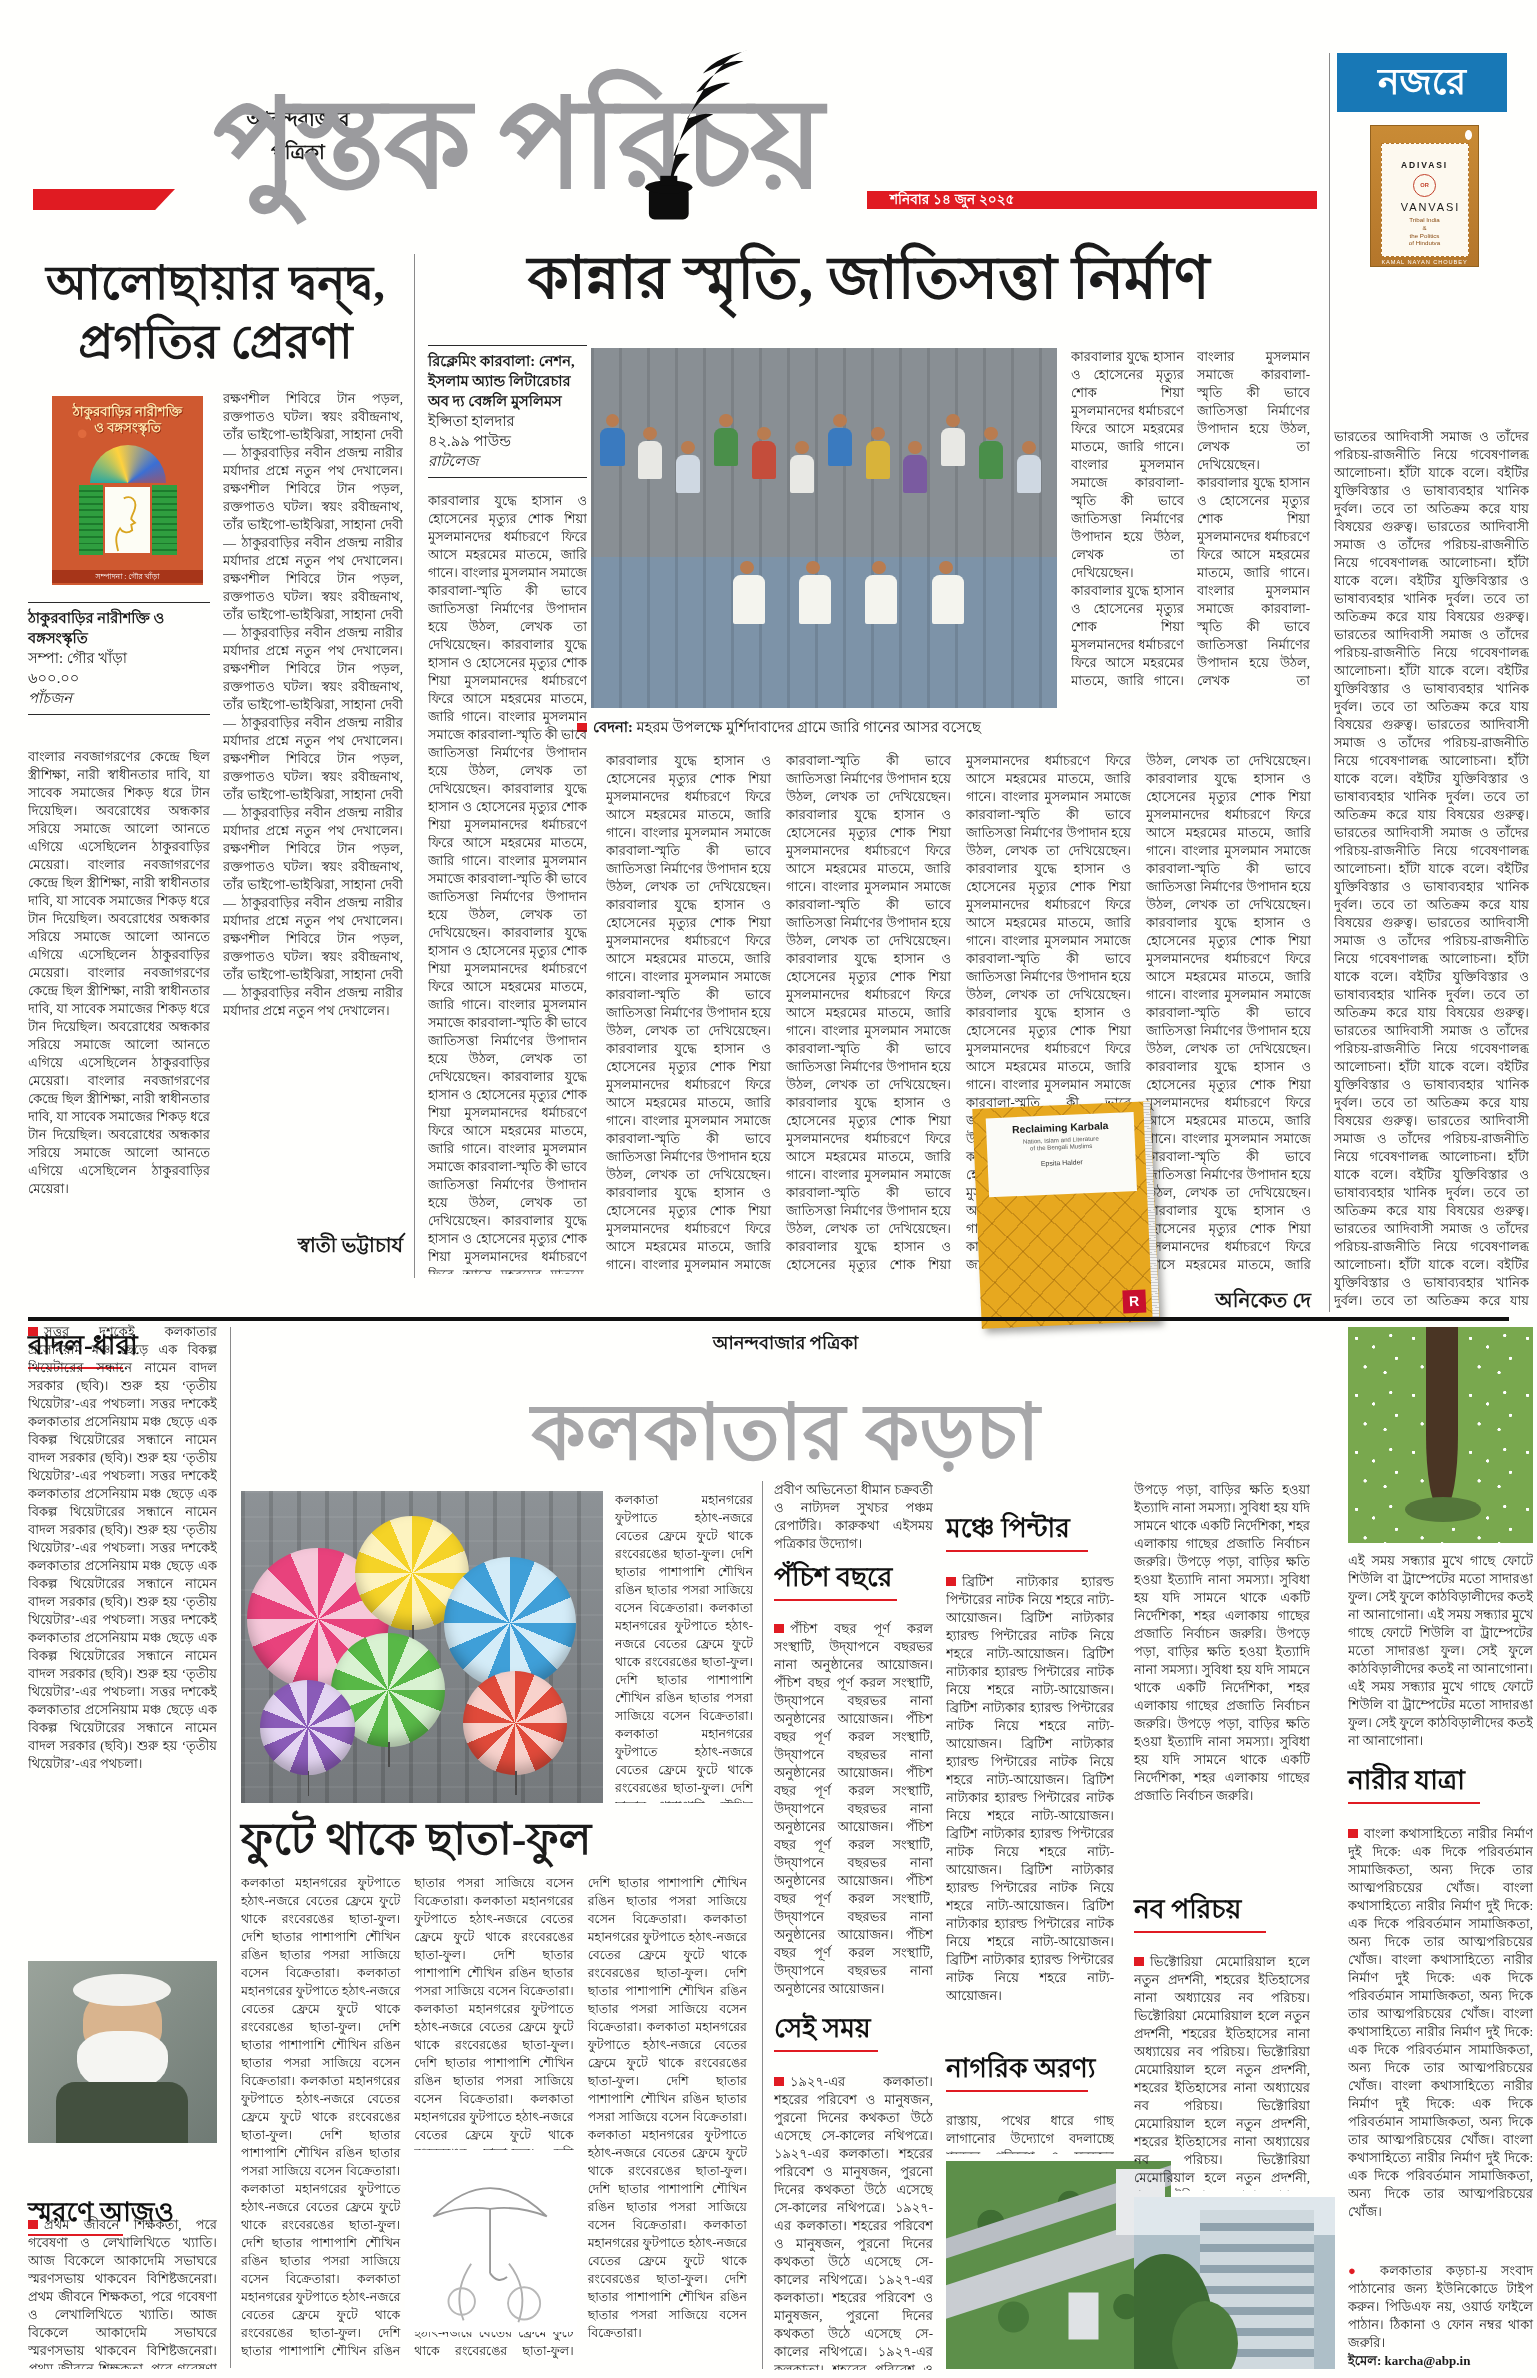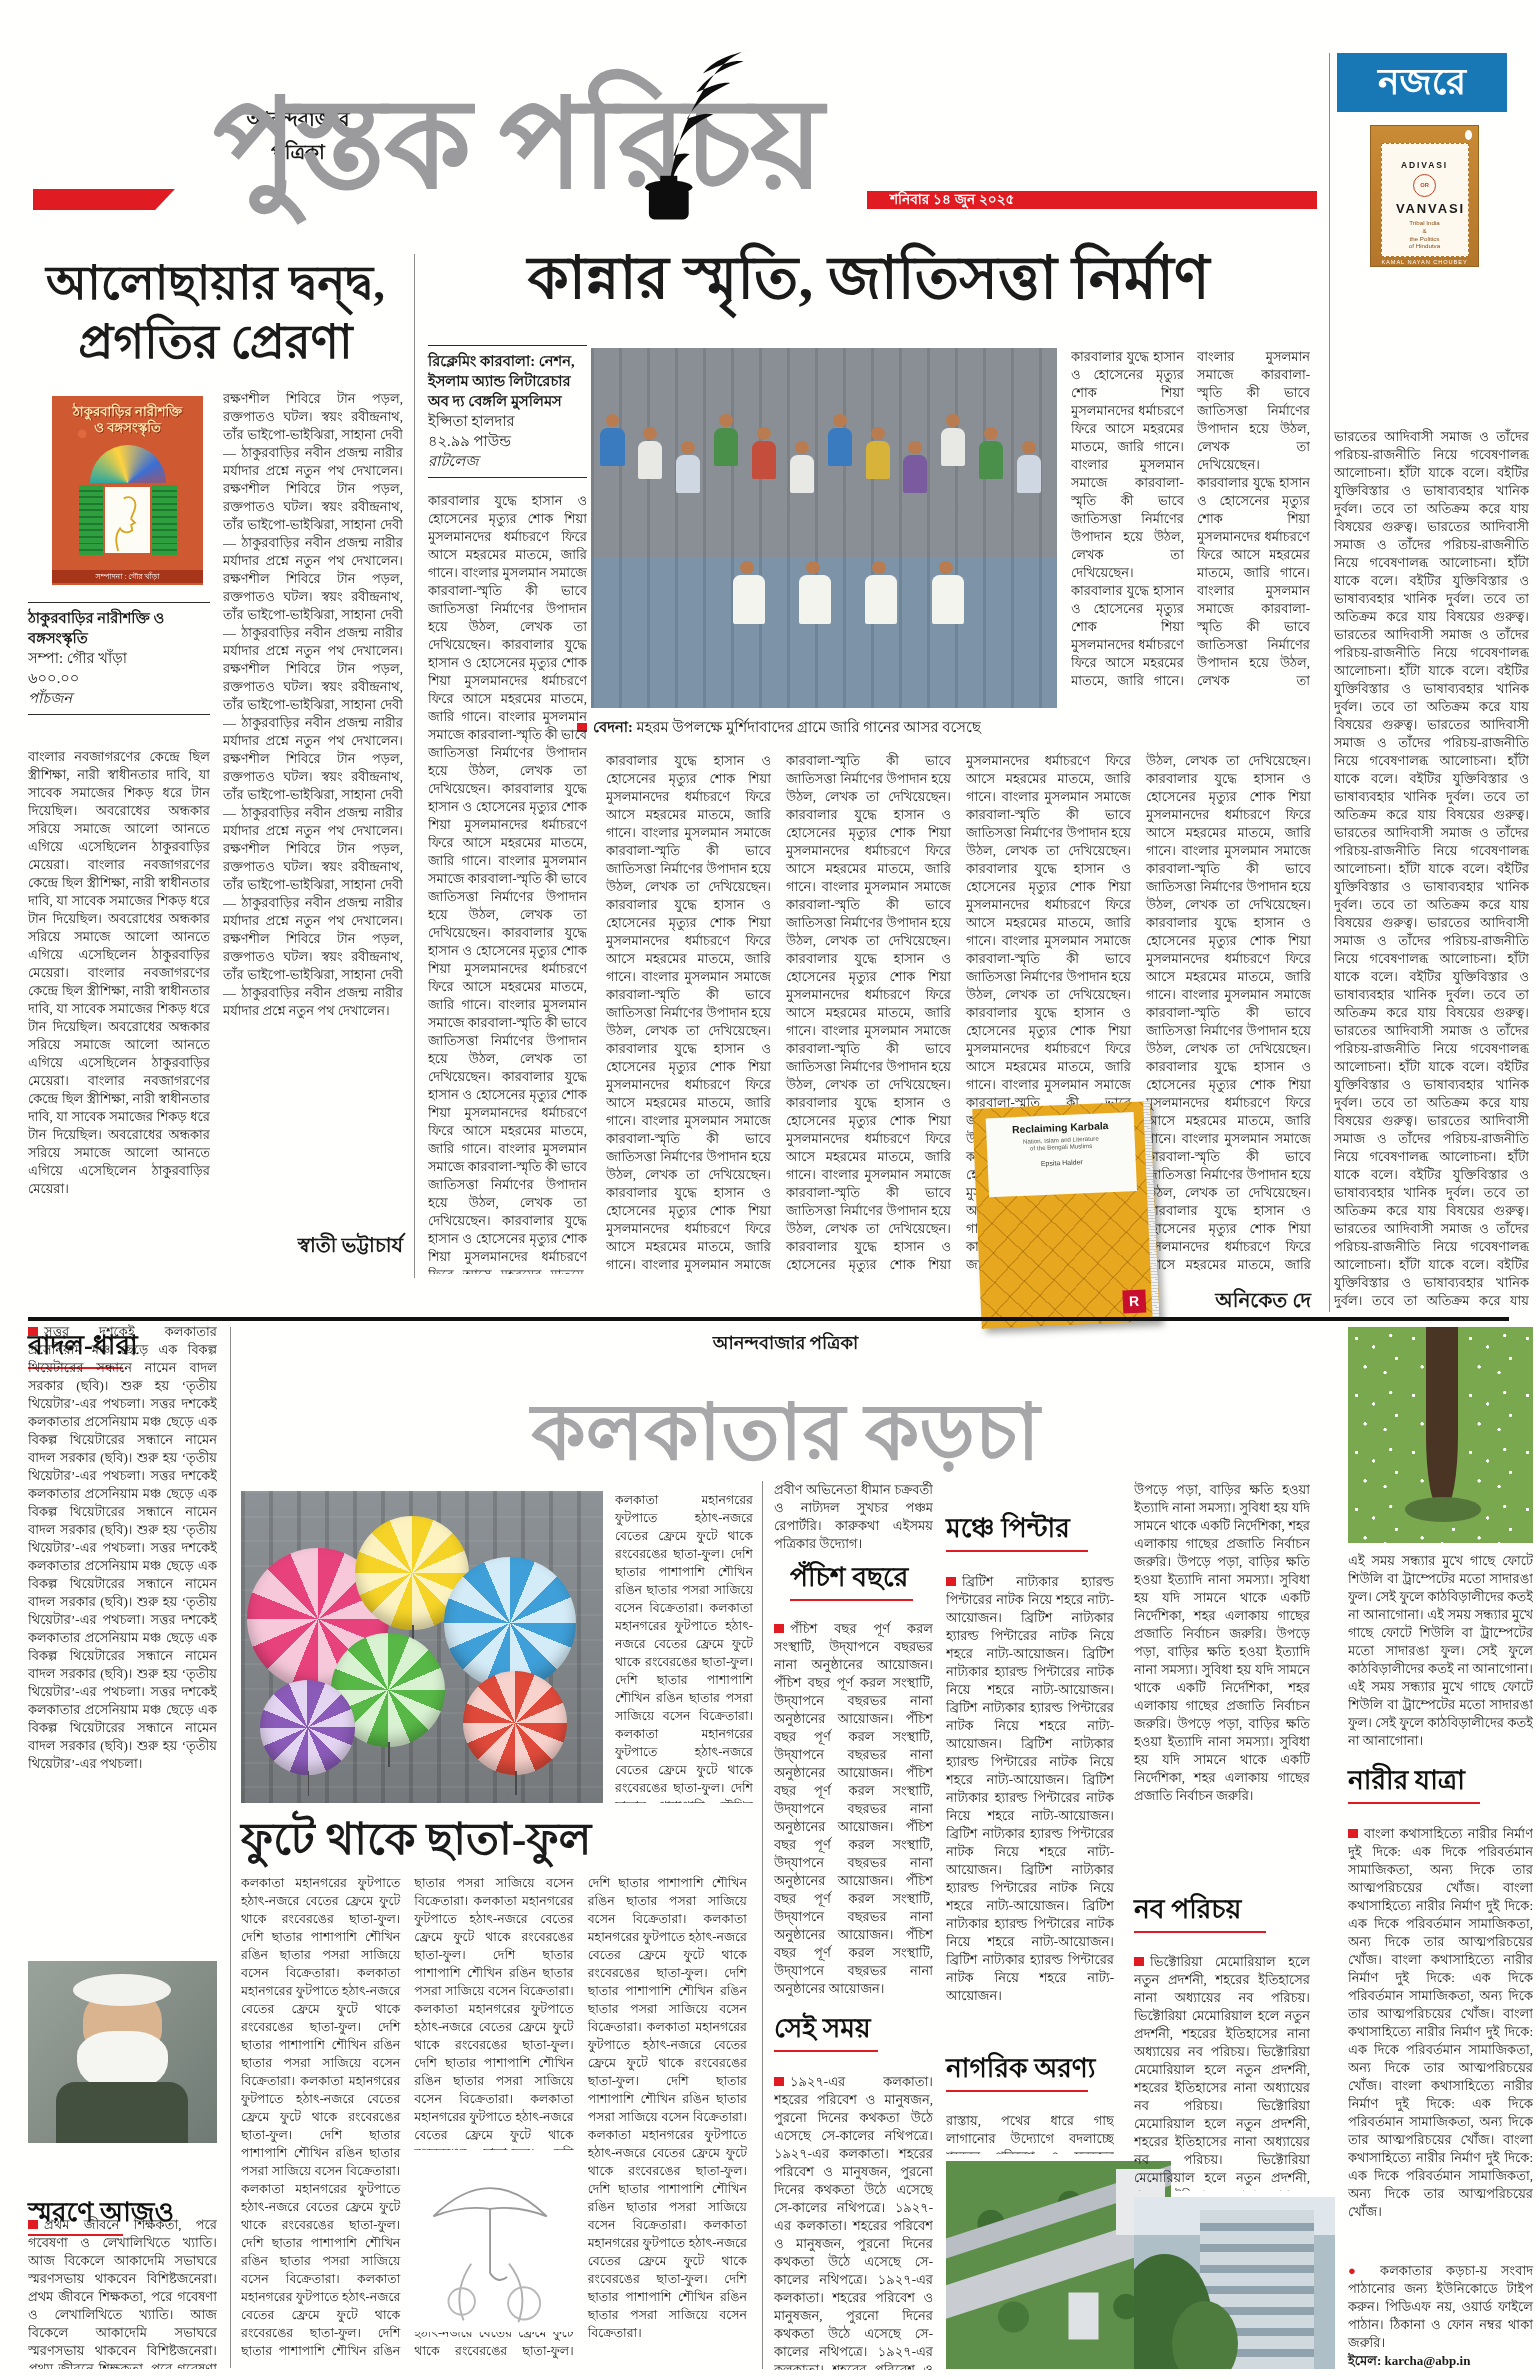--- a/index.html
+++ b/index.html
@@ -61,21 +61,21 @@
 
   <div class="abs ctr" style="left:1337px;top:53px;width:170px;height:59px;background:#1878b6;">
     <span style="color:#fff;font-weight:bold;font-size:36px;line-height:59px;">নজরে</span>
   </div>
 
   <div class="photo cov-adivasi" style="left:1370px;top:125px;width:107px;height:140px;">
     <div style="position:absolute;right:5.7px;top:3.8px;width:7.6px;height:10.4px;background:#fff;border-radius:50%;"></div>
     <div style="position:absolute;left:9.5px;top:17px;right:9.5px;bottom:9.5px;background:#fdf9ef;border:0.9px dashed #b5762a;text-align:center;font-family:'Liberation Sans',sans-serif;">
       <div style="margin-top:16px;font-size:8.5px;letter-spacing:1.9px;font-weight:bold;">ADIVASI</div>
       <div style="margin:3.8px auto;width:21px;height:21px;border:1.9px solid #c2402a;border-radius:50%;font-size:5.7px;line-height:21px;color:#c2402a;font-weight:bold;">OR</div>
-      <div style="font-size:13px;letter-spacing:1.9px;font-weight:bold;padding-left:12px;">VANVASI</div>
+      <div style="font-size:11px;letter-spacing:1.9px;font-weight:normal;padding-left:12px;">VANVASI</div>
       <div class="pre" style="font-size:6.2px;line-height:7.6px;margin-top:3.8px;color:#8a4d15;">Tribal India
 &amp;
 the Politics
 of Hindutva</div>
     </div>
     <div class="ctr" style="position:absolute;left:0;right:0;bottom:0.9px;font-size:5.7px;letter-spacing:0.9px;color:#fff;font-family:'Liberation Sans',sans-serif;">KAMAL NAYAN CHOUBEY</div>
   </div>
 
 
   <div class="abs body-txt" style="left:1334px;top:428px;width:195px;height:880px;">ভারতের আদিবাসী সমাজ ও তাঁদের পরিচয়-রাজনীতি নিয়ে গবেষণালব্ধ আলোচনা। হাঁটা যাকে বলে। বইটির যুক্তিবিস্তার ও ভাষাব্যবহার খানিক দুর্বল। তবে তা অতিক্রম করে যায় বিষয়ের গুরুত্ব। ভারতের আদিবাসী সমাজ ও তাঁদের পরিচয়-রাজনীতি নিয়ে গবেষণালব্ধ আলোচনা। হাঁটা যাকে বলে। বইটির যুক্তিবিস্তার ও ভাষাব্যবহার খানিক দুর্বল। তবে তা অতিক্রম করে যায় বিষয়ের গুরুত্ব। ভারতের আদিবাসী সমাজ ও তাঁদের পরিচয়-রাজনীতি নিয়ে গবেষণালব্ধ আলোচনা। হাঁটা যাকে বলে। বইটির যুক্তিবিস্তার ও ভাষাব্যবহার খানিক দুর্বল। তবে তা অতিক্রম করে যায় বিষয়ের গুরুত্ব। ভারতের আদিবাসী সমাজ ও তাঁদের পরিচয়-রাজনীতি নিয়ে গবেষণালব্ধ আলোচনা। হাঁটা যাকে বলে। বইটির যুক্তিবিস্তার ও ভাষাব্যবহার খানিক দুর্বল। তবে তা অতিক্রম করে যায় বিষয়ের গুরুত্ব। ভারতের আদিবাসী সমাজ ও তাঁদের পরিচয়-রাজনীতি নিয়ে গবেষণালব্ধ আলোচনা। হাঁটা যাকে বলে। বইটির যুক্তিবিস্তার ও ভাষাব্যবহার খানিক দুর্বল। তবে তা অতিক্রম করে যায় বিষয়ের গুরুত্ব। ভারতের আদিবাসী সমাজ ও তাঁদের পরিচয়-রাজনীতি নিয়ে গবেষণালব্ধ আলোচনা। হাঁটা যাকে বলে। বইটির যুক্তিবিস্তার ও ভাষাব্যবহার খানিক দুর্বল। তবে তা অতিক্রম করে যায় বিষয়ের গুরুত্ব। ভারতের আদিবাসী সমাজ ও তাঁদের পরিচয়-রাজনীতি নিয়ে গবেষণালব্ধ আলোচনা। হাঁটা যাকে বলে। বইটির যুক্তিবিস্তার ও ভাষাব্যবহার খানিক দুর্বল। তবে তা অতিক্রম করে যায় বিষয়ের গুরুত্ব। ভারতের আদিবাসী সমাজ ও তাঁদের পরিচয়-রাজনীতি নিয়ে গবেষণালব্ধ আলোচনা। হাঁটা যাকে বলে। বইটির যুক্তিবিস্তার ও ভাষাব্যবহার খানিক দুর্বল। তবে তা অতিক্রম করে যায় বিষয়ের গুরুত্ব। ভারতের আদিবাসী সমাজ ও তাঁদের পরিচয়-রাজনীতি নিয়ে গবেষণালব্ধ আলোচনা। হাঁটা যাকে বলে। বইটির যুক্তিবিস্তার ও ভাষাব্যবহার খানিক দুর্বল। তবে তা অতিক্রম করে যায় বিষয়ের গুরুত্ব। ভারতের আদিবাসী সমাজ ও তাঁদের পরিচয়-রাজনীতি নিয়ে গবেষণালব্ধ আলোচনা। হাঁটা যাকে বলে। বইটির যুক্তিবিস্তার ও ভাষাব্যবহার খানিক দুর্বল। তবে তা অতিক্রম করে যায় বিষয়ের গুরুত্ব। ভারতের আদিবাসী সমাজ ও তাঁদের পরিচয়-রাজনীতি নিয়ে গবেষণালব্ধ আলোচনা। হাঁটা যাকে বলে। বইটির যুক্তিবিস্তার ও ভাষাব্যবহার খানিক দুর্বল। তবে তা অতিক্রম করে যায় বিষয়ের গুরুত্ব।</div>
@@ -269,21 +269,21 @@
       <path d="M90 62 L90 130 M90 130 q8 12 18 4" fill="none" stroke="#9a9a9a" stroke-width="2"></path>
       <path d="M70 120 q-20 30 -8 60 M110 120 q22 28 10 62" fill="none" stroke="#b0b0b0" stroke-width="2"></path>
       <circle cx="60" cy="160" r="14" fill="none" stroke="#b8b8b8" stroke-width="2"></circle>
       <circle cx="126" cy="162" r="17" fill="none" stroke="#b8b8b8" stroke-width="2"></circle>
     </svg>
   </div>
 
   <div class="abs body-txt" style="left:615px;top:1491px;width:138px;height:312px;font-size:12.5px;">কলকাতা মহানগরের ফুটপাতে হঠাৎ-নজরে বেতের ফ্রেমে ফুটে থাকে রংবেরঙের ছাতা-ফুল। দেশি ছাতার পাশাপাশি শৌখিন রঙিন ছাতার পসরা সাজিয়ে বসেন বিক্রেতারা। কলকাতা মহানগরের ফুটপাতে হঠাৎ-নজরে বেতের ফ্রেমে ফুটে থাকে রংবেরঙের ছাতা-ফুল। দেশি ছাতার পাশাপাশি শৌখিন রঙিন ছাতার পসরা সাজিয়ে বসেন বিক্রেতারা। কলকাতা মহানগরের ফুটপাতে হঠাৎ-নজরে বেতের ফ্রেমে ফুটে থাকে রংবেরঙের ছাতা-ফুল। দেশি ছাতার পাশাপাশি শৌখিন রঙিন ছাতার পসরা সাজিয়ে বসেন বিক্রেতারা। কলকাতা মহানগরের ফুটপাতে হঠাৎ-নজরে বেতের ফ্রেমে ফুটে থাকে রংবেরঙের ছাতা-ফুল। দেশি ছাতার পাশাপাশি শৌখিন রঙিন ছাতার পসরা সাজিয়ে বসেন বিক্রেতারা।</div>
 
   <div class="abs body-txt" style="left:774px;top:1481px;width:159px;height:78px;">প্রবীণ অভিনেতা ধীমান চক্রবর্তী ও নাট্যদল সুখচর পঞ্চম রেপার্টরি। কারুকথা এইসময় পত্রিকার উদ্যোগ।</div>
-  <div class="abs" style="left:774px;top:1563px;width:159px;margin-left:16px;">
+  <div class="abs" style="left:774px;top:1563px;width:159px;">
     <div class="sec-head">পঁচিশ বছরে</div>
     <div class="sec-rule" style="width:123px;"></div>
   </div>
   <div class="abs body-txt" style="left:774px;top:1620px;width:159px;height:384px;">
     <span class="red-sq"></span><span>পঁচিশ বছর পূর্ণ করল সংস্থাটি, উদ্‌যাপনে বছরভর নানা অনুষ্ঠানের আয়োজন। পঁচিশ বছর পূর্ণ করল সংস্থাটি, উদ্‌যাপনে বছরভর নানা অনুষ্ঠানের আয়োজন। পঁচিশ বছর পূর্ণ করল সংস্থাটি, উদ্‌যাপনে বছরভর নানা অনুষ্ঠানের আয়োজন। পঁচিশ বছর পূর্ণ করল সংস্থাটি, উদ্‌যাপনে বছরভর নানা অনুষ্ঠানের আয়োজন। পঁচিশ বছর পূর্ণ করল সংস্থাটি, উদ্‌যাপনে বছরভর নানা অনুষ্ঠানের আয়োজন। পঁচিশ বছর পূর্ণ করল সংস্থাটি, উদ্‌যাপনে বছরভর নানা অনুষ্ঠানের আয়োজন। পঁচিশ বছর পূর্ণ করল সংস্থাটি, উদ্‌যাপনে বছরভর নানা অনুষ্ঠানের আয়োজন।</span>
   </div>
   <div class="abs" style="left:774px;top:2014px;width:159px;">
     <div class="sec-head">সেই সময়</div>
     <div class="sec-rule" style="width:104px;"></div>
   </div>

